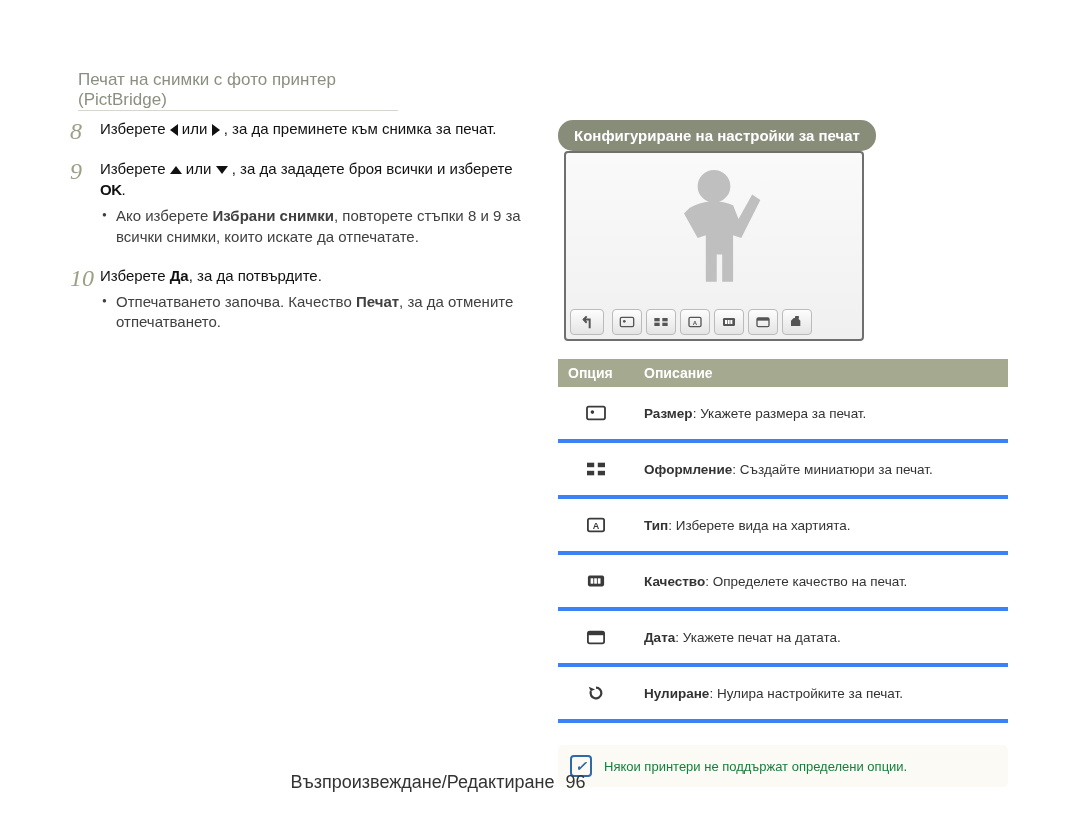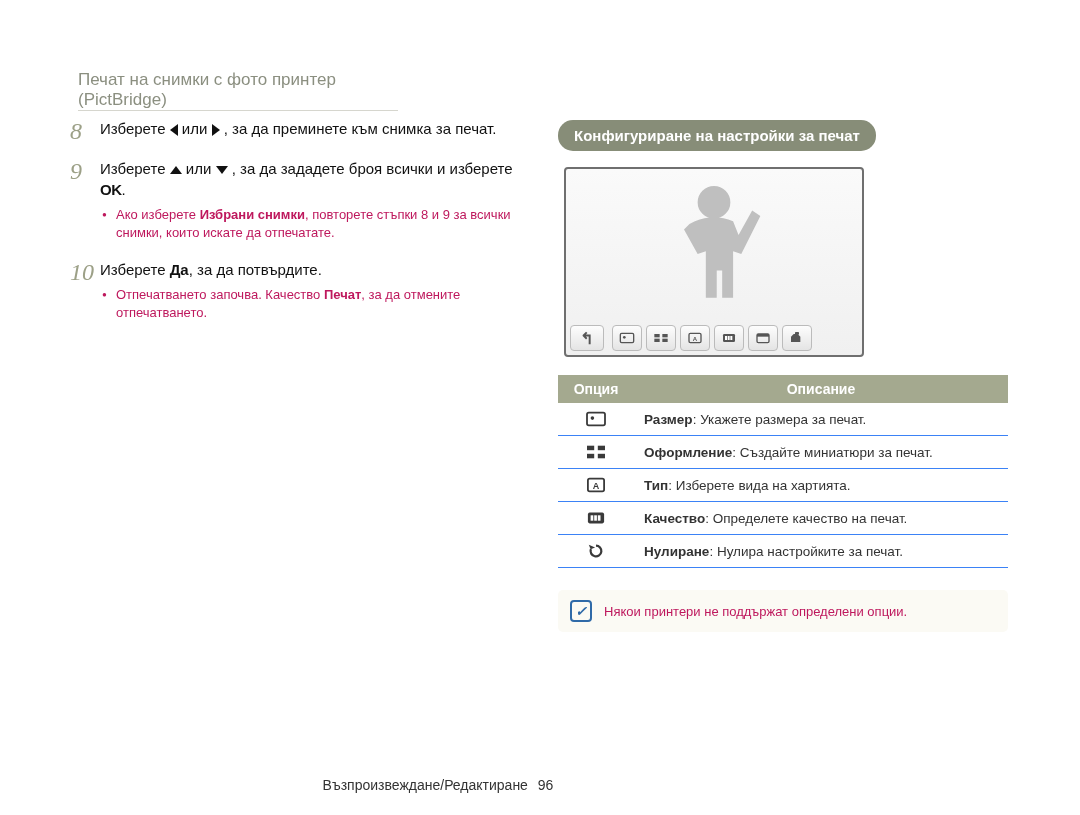--- a/index.html
+++ b/index.html
@@ -51,41 +51,40 @@
     vertical-align: middle;
   }
   .arrow-left { border-top: 6px solid transparent; border-bottom: 6px solid transparent; border-right: 8px solid #111; }
   .arrow-right { border-top: 6px solid transparent; border-bottom: 6px solid transparent; border-left: 8px solid #111; }
   .arrow-up { border-left: 6px solid transparent; border-right: 6px solid transparent; border-bottom: 8px solid #111; }
   .arrow-down { border-left: 6px solid transparent; border-right: 6px solid transparent; border-top: 8px solid #111; }
   .ok-text { font-weight: bold; font-family: Arial Black, Arial, sans-serif; letter-spacing: -0.5px; }
   .bullet-list {
     margin-top: 6px;
     margin-left: 0;
-    font-size: 13px;
-    color: #be185d;
+    font-size: 15px;
+    color: #404040;
   }
   .bullet-list li { list-style: none; position: relative; padding-left: 16px; margin-bottom: 4px; line-height: 1.35; }
   .bullet-list li::before { content: "●"; position: absolute; left: 2px; font-size: 8px; top: 4px; }
 
   .right-col {
     position: absolute;
     top: 120px;
     left: 558px;
     width: 460px;
   }
   .config-pill {
     display: inline-block;
     background: #878d78;
     color: #fff;
     font-size: 15px;
     font-weight: bold;
     padding: 7px 16px;
     border-radius: 15px;
-    margin-bottom: 16px;
   }
   .screen-frame {
     width: 300px;
     height: 190px;
     border: 2px solid #6f6f6f;
     border-radius: 4px;
     position: relative;
     margin-bottom: 18px;
     margin-left: 6px;
     background: linear-gradient(#fafafa, #f0f0f0);
@@ -125,29 +124,29 @@
   .back-arrow { font-size: 16px; color: #555; font-weight: bold; }
 
   .opt-table {
     width: 450px;
     border-collapse: collapse;
     font-size: 13.5px;
   }
   .opt-table th {
     background: #a4a98f;
     color: #fff;
-    text-align: center;
+    text-align: left;
     padding: 6px 10px;
     font-weight: bold;
     font-size: 14px;
   }
   .opt-table th.col-opt { width: 76px; }
   .opt-table td {
-    border-bottom: 1px solid #3b82f6;
-    padding: 7px 10px;
+    border-bottom: 4px solid #3b82f6;
+    padding: 17px 10px;
     vertical-align: middle;
   }
   .opt-table td.icon-cell { text-align: center; }
   .opt-table .opt-bold { font-weight: bold; }
   .opt-icon { width: 22px; height: 18px; fill: #3a3a3a; display: inline-block; vertical-align: middle; }
 
   .note-box {
     margin-top: 22px;
     width: 450px;
     background: #fbfaf4;
@@ -162,29 +161,29 @@
     border: 2px solid #2f6aa8;
     border-radius: 4px;
     display: flex; align-items: center; justify-content: center;
     color: #2f6aa8;
     font-style: italic;
     font-weight: bold;
     font-family: Georgia, serif;
     font-size: 14px;
     flex-shrink: 0;
   }
-  .note-text { font-size: 13px; color: #be185d; }
+  .note-text { font-size: 13px; color: #15803d; }
 
   .footer {
     position: absolute;
     bottom: 22px;
     left: 0;
     width: 876px;
     text-align: center;
-    font-size: 14px;
+    font-size: 18px;
     color: #333;
   }
   .footer .pg { margin-left: 6px; }
 </style>
 </head>
 <body>
 
 <div class="page-title">Печат на снимки с фото принтер (PictBridge)</div>
 
 <div class="left-col">
@@ -320,20 +319,27 @@
         <td class="icon-cell"><svg class="opt-icon" viewBox="0 0 24 20">
               <rect x="3" y="4" width="18" height="12" rx="2"></rect>
               <rect x="6" y="7" width="3" height="6" fill="#fff"></rect>
               <rect x="10" y="7" width="3" height="6" fill="#fff"></rect>
               <rect x="14" y="7" width="3" height="6" fill="#fff"></rect>
             </svg></td>
         <td><span class="opt-bold">Качество</span><span>: Определете качество на печат.</span></td>
       </tr>
       <tr>
         <td class="icon-cell"><svg class="opt-icon" viewBox="0 0 24 20">
+              <rect x="3" y="4" width="18" height="13" rx="2" stroke="#3a3a3a" fill="none" stroke-width="2"></rect>
+              <rect x="3" y="4" width="18" height="4"></rect>
+            </svg></td>
+        <td><span class="opt-bold">Дата</span><span>: Укажете печат на датата.</span></td>
+      </tr>
+      <tr>
+        <td class="icon-cell"><svg class="opt-icon" viewBox="0 0 24 20">
               <path d="M12 4 a6 6 0 1 1 -5.7 4" fill="none" stroke="#3a3a3a" stroke-width="2.5"></path>
               <path d="M4 3 l2 5 l5 -2 z"></path>
             </svg></td>
         <td><span class="opt-bold">Нулиране</span><span>: Нулира настройките за печат.</span></td>
       </tr>
     </tbody>
   </table>
 
   <div class="note-box">
     <div class="note-badge">✓</div>

